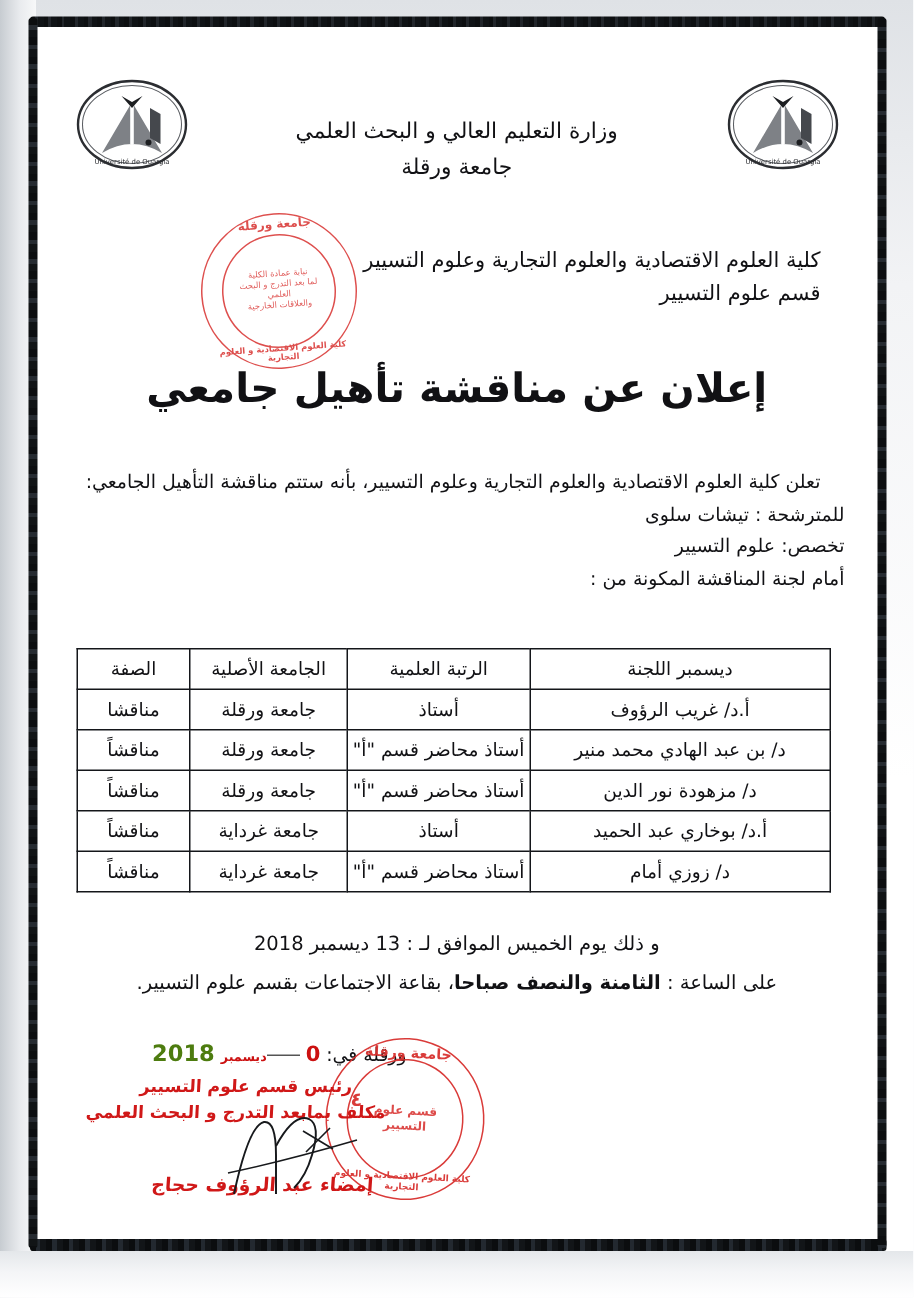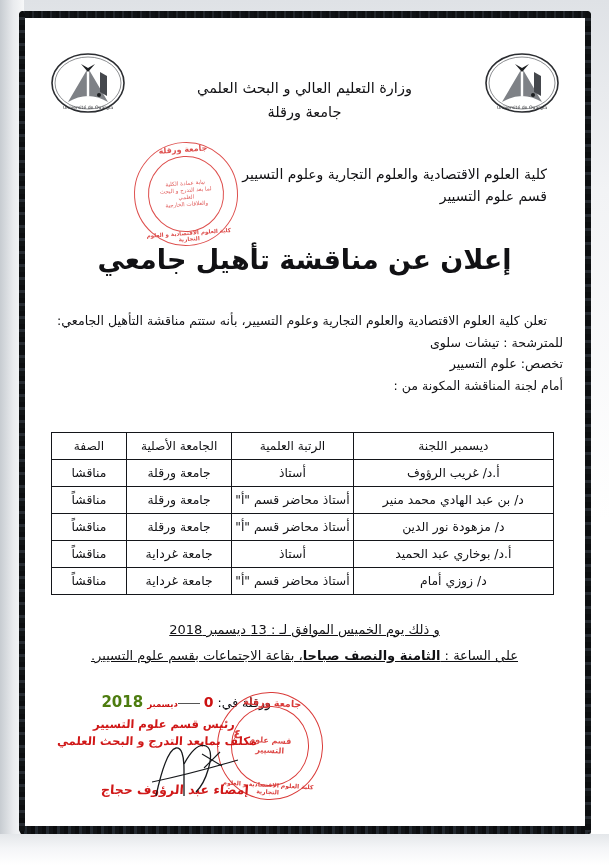--- a/index.html
+++ b/index.html
@@ -167,21 +167,20 @@
   .col-rank    { width: 24%; }
   .col-univ    { width: 21%; }
   .col-role    { width: 15%; }
 
   .footer-line {
     position: absolute;
     right: 0;
     width: 565px;
     text-align: center;
     font-size: 13px;
-    text-decoration: underline;
   }
   .f-date { top: 608px; }
   .f-time { top: 634px; }
   .f-time b { font-weight: 700; }
 
   .place-date {
     position: absolute;
     right: 316px;
     top: 679px;
     font-size: 12.5px;

